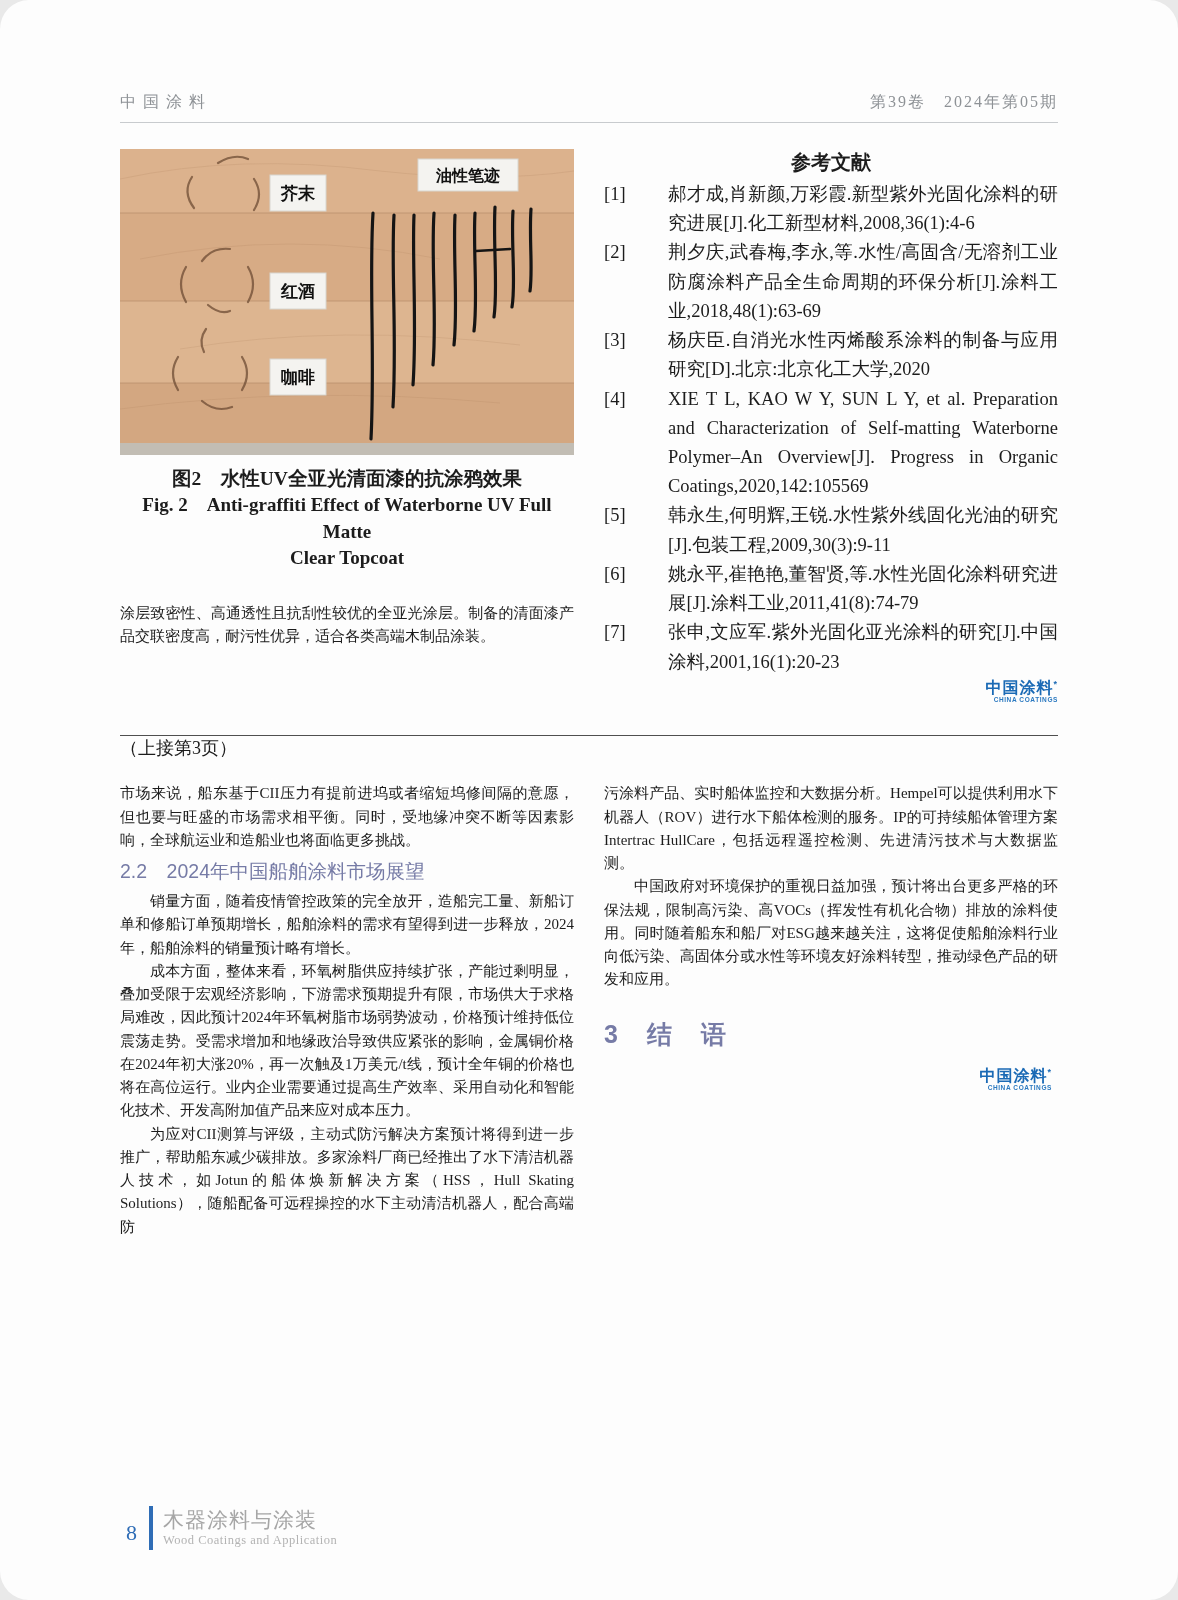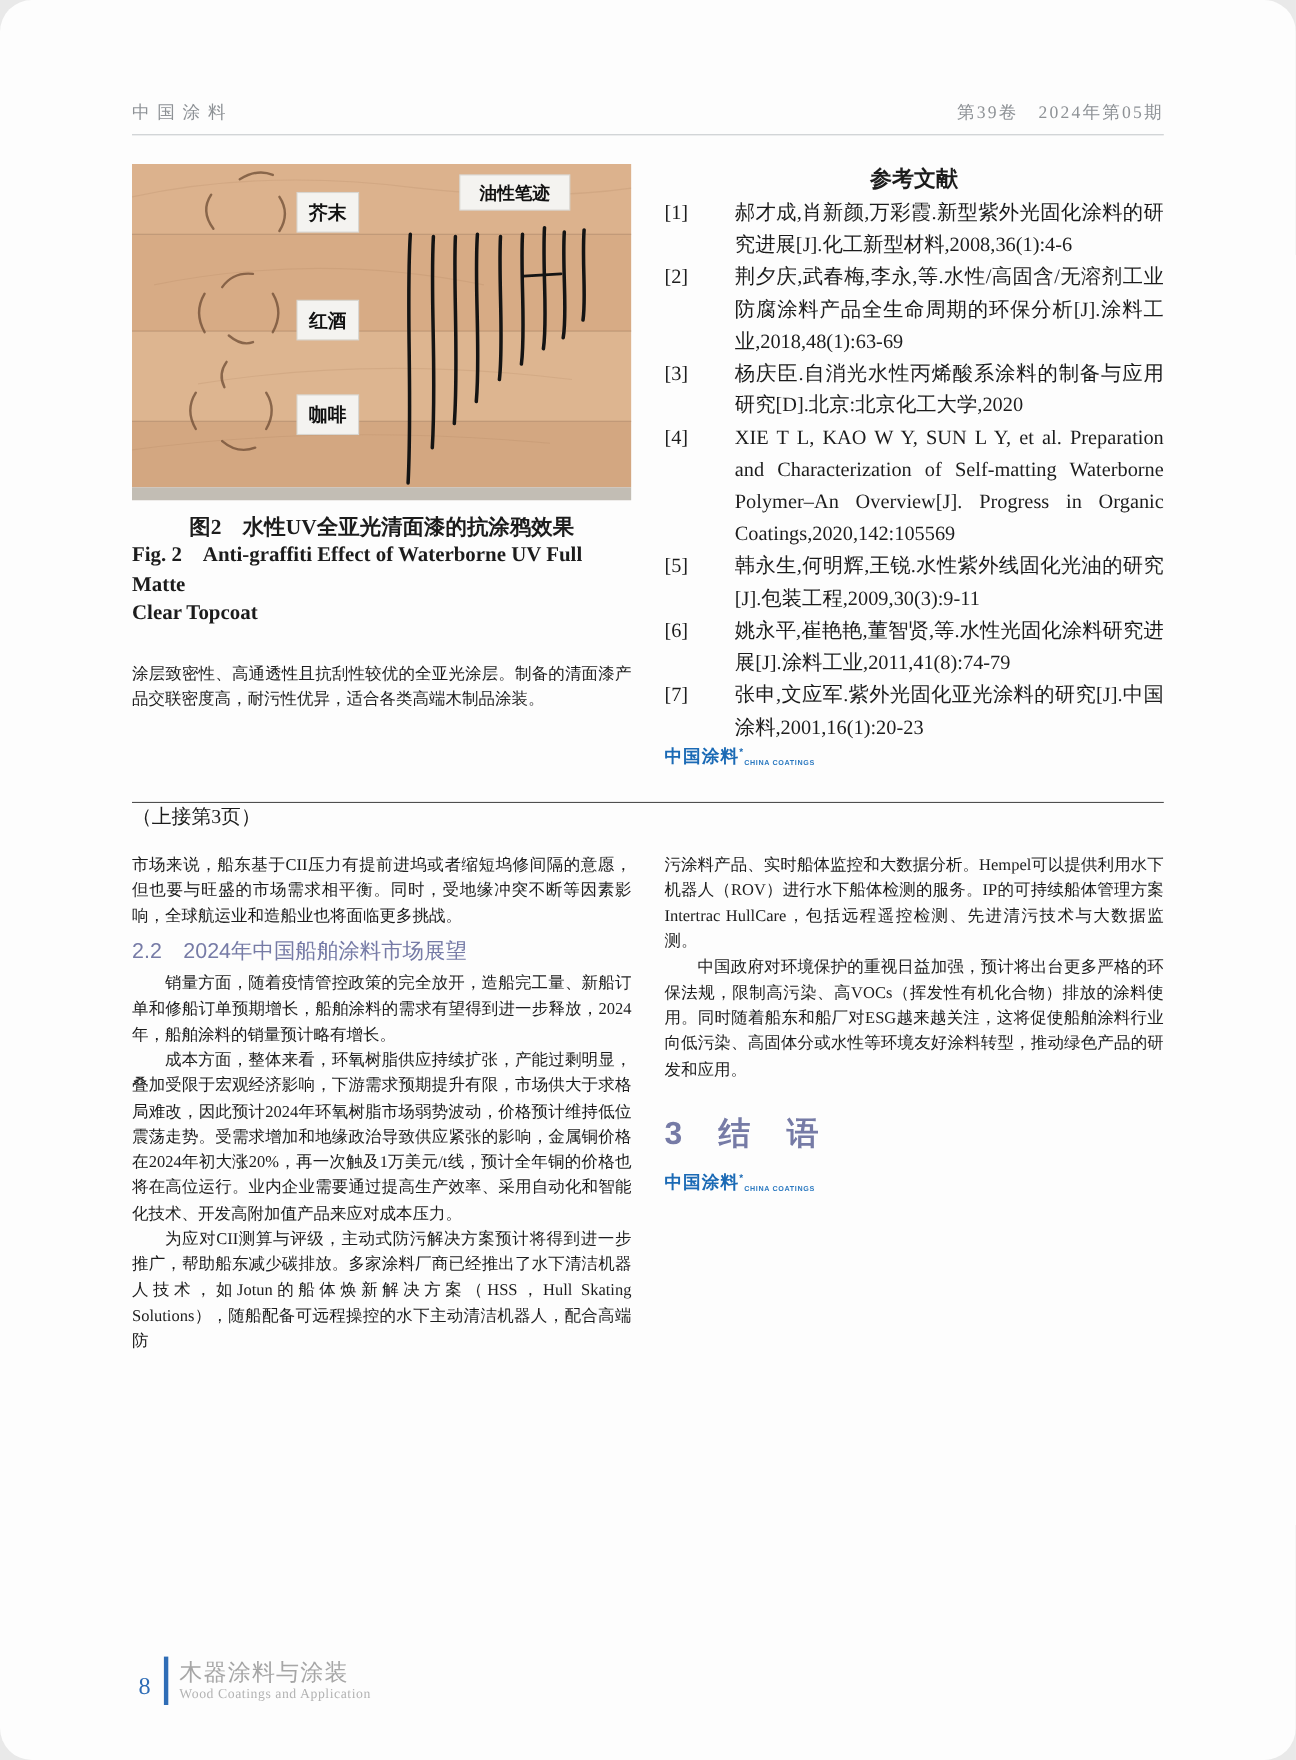--- a/index.html
+++ b/index.html
@@ -23,49 +23,49 @@
   .top-section { margin-top:26px; }
 
   
   .para { font-size:15px; line-height:1.55; text-align:justify; }
   .indent { text-indent:2em; }
 
   
   figure { width:454px; }
   .fig-img { display:block; width:454px; height:306px; }
   .fig-cap-zh { margin-top:10px; text-align:center; font-weight:bold; font-size:19.5px; }
-  .fig-cap-en { text-align:left; font-weight:bold; font-size:19px; line-height:1.4;
+  .fig-cap-en { text-align:center; font-weight:bold; font-size:19px; line-height:1.4;
     font-family:"Liberation Serif",serif; }
   .after-fig { margin-top:30px; }
 
   
   .ref-title { text-align:center; font-weight:bold; font-size:20px; margin-bottom:4px; }
   .ref-item { display:flex; font-size:18.5px; line-height:1.58; }
   .ref-num { flex:0 0 40px; }
   .ref-text { flex:1; text-align:justify;margin-left:24px; }
 
   
-  .cc-logo { display:flex; flex-direction:row; align-items:flex-end; line-height:1.1;
+  .cc-logo { display:flex; flex-direction:column; align-items:flex-end; line-height:1.1;
     font-family:"Liberation Sans","DejaVu Sans",sans-serif; }
   .cc-logo .cc-name { color:#1b6ab5; font-weight:bold; font-size:16px; letter-spacing:1px; }
   .cc-logo .cc-mark { font-size:9px; vertical-align:super; }
   .cc-logo .cc-sub { color:#2b79c0; font-weight:bold; font-size:6.5px; letter-spacing:.6px; }
   .ref-logo { margin-top:2px; }
   .end-logo { margin-top:16px; margin-right:6px; }
 
   
   .mid-divider { margin-top:32px; border-top:1.5px solid #4f4f4f; }
   .cont-note { font-size:18px; }
   .lower-section { margin-top:22px; }
 
   
   .h-sub { font-family:"Liberation Sans","DejaVu Sans",sans-serif; font-weight:normal;
     color:#767ba6; font-size:19.5px; margin:6px 0 5px; }
   .h-main { font-family:"Liberation Sans","DejaVu Sans",sans-serif; font-weight:bold;
-    color:#767ba6; font-size:29px; margin:26px 0 14px; letter-spacing:2px; }
+    color:#767ba6; font-size:25px; margin:26px 0 14px; letter-spacing:2px; }
 
   
   .footer { position:absolute; left:126px; top:1506px; display:flex; align-items:center; }
   .footer .page-num { color:#2f6db6; font-size:22px; margin-right:12px; align-self:flex-end; padding-bottom:4px; }
   .footer .bar { width:4px; height:44px; background:#2f6db6; margin-right:10px; }
   .footer .sec-zh { color:#a6a6a6; font-size:21px; letter-spacing:1px; line-height:1.2; }
   .footer .sec-en { color:#b3b3b3; font-size:12.5px; letter-spacing:.5px; }
 </style>
 </head>
 <body>

